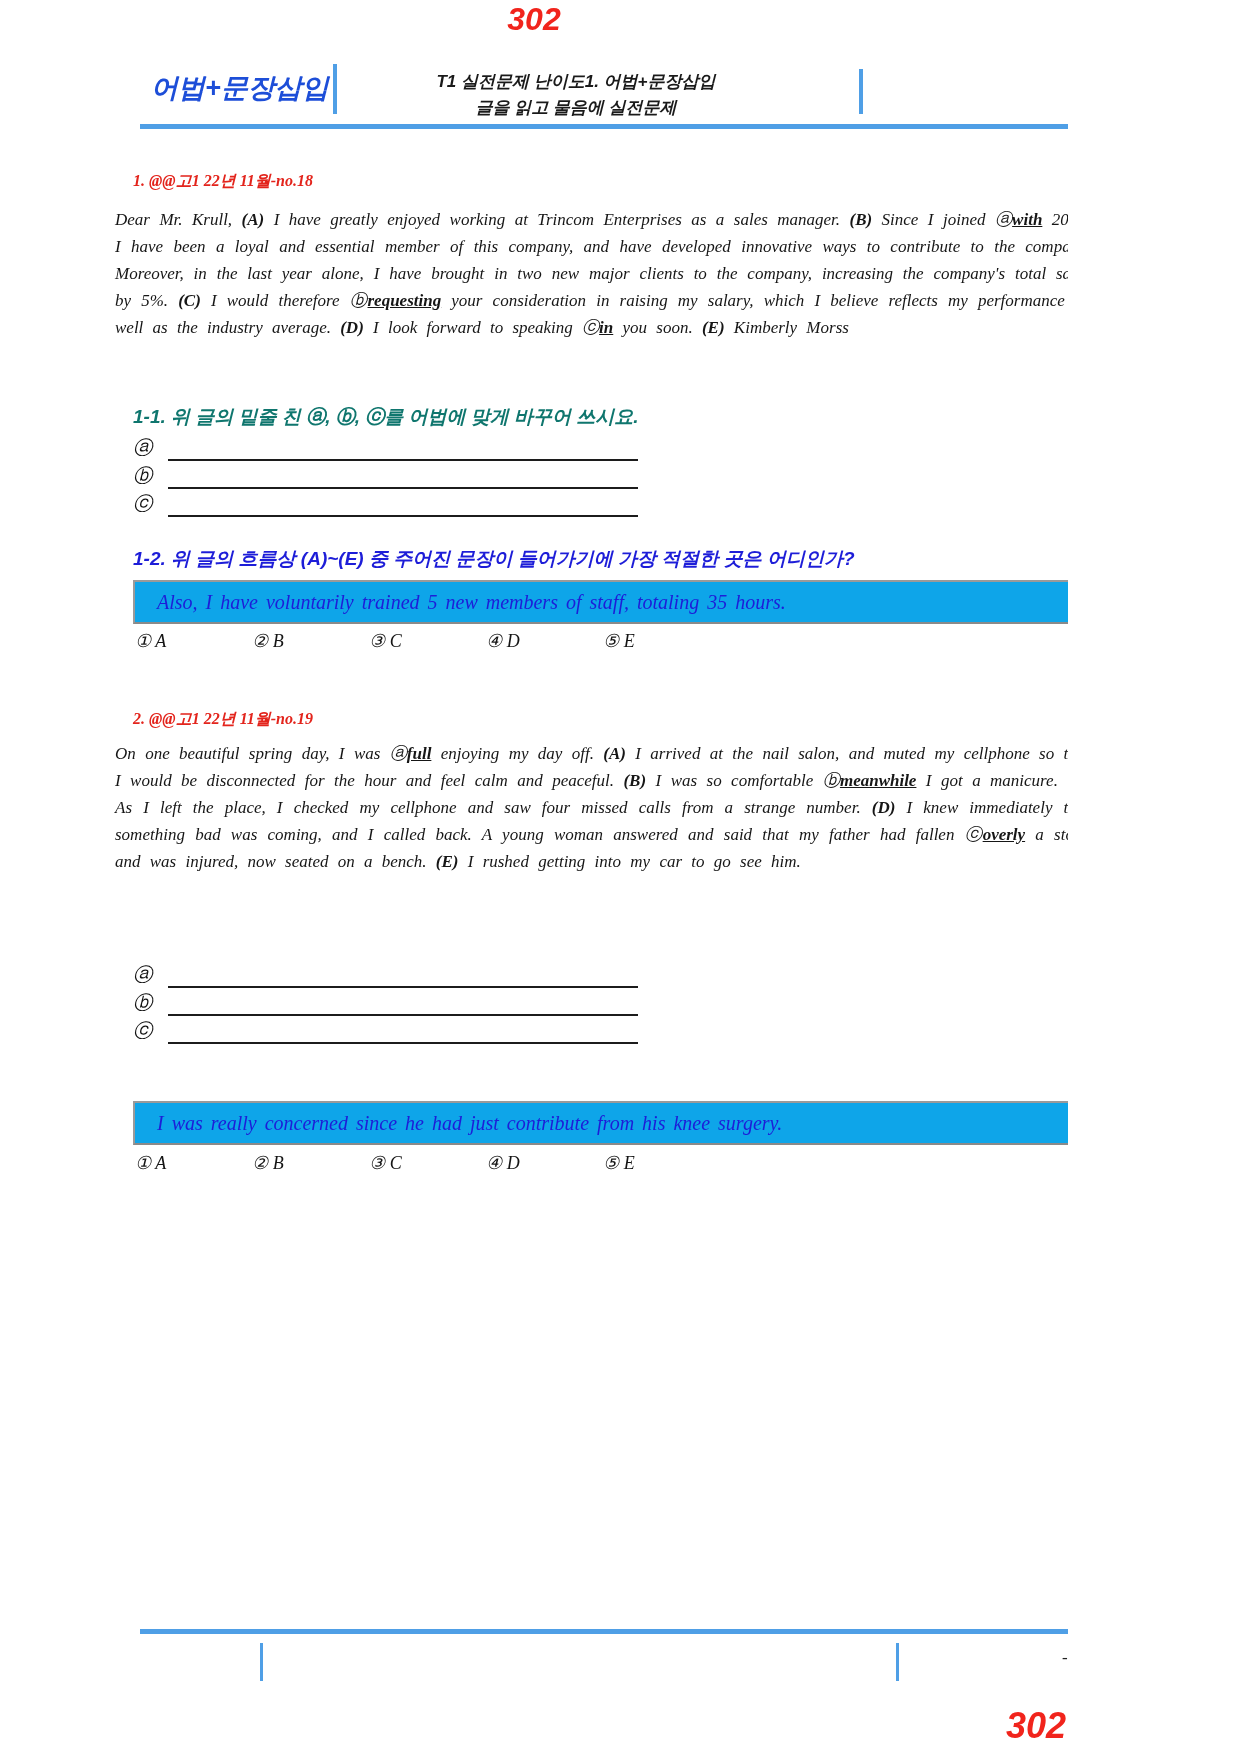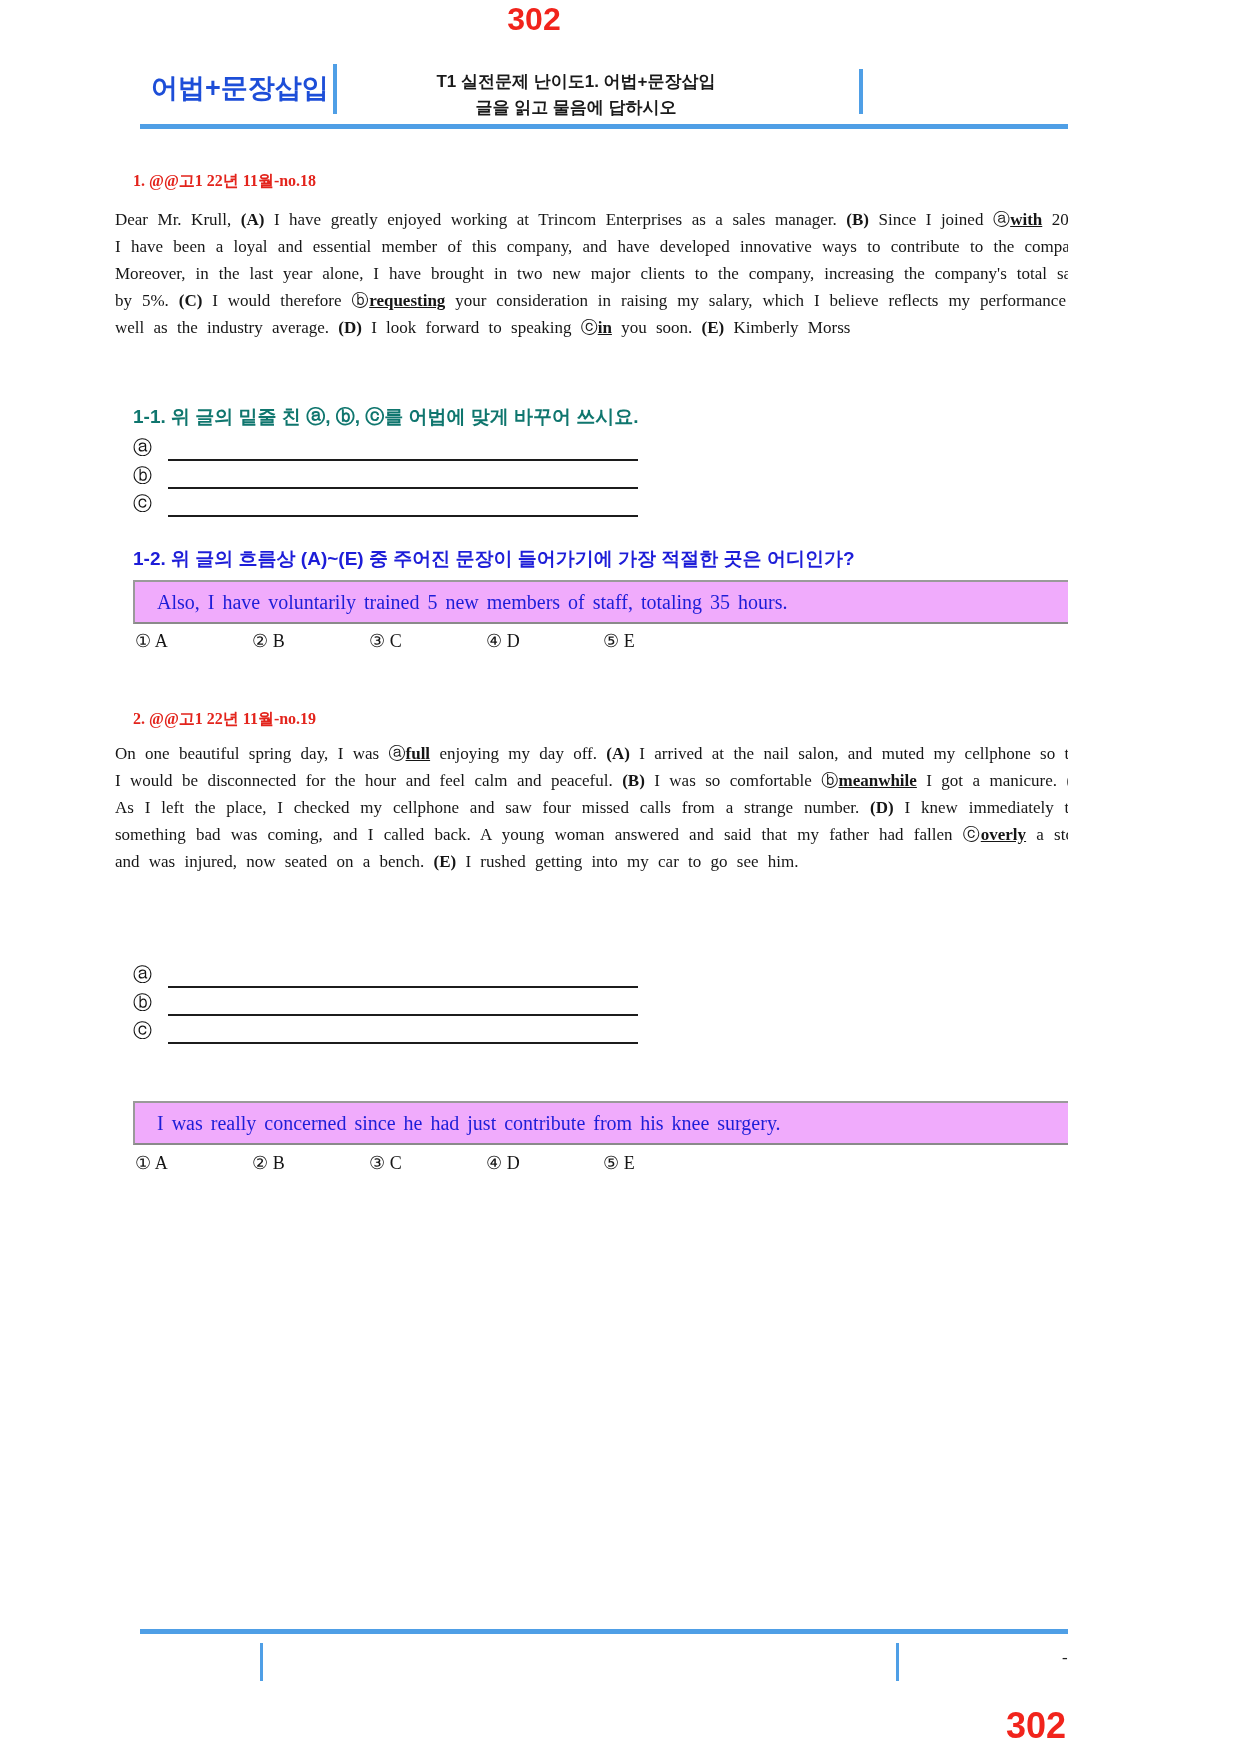--- a/index.html
+++ b/index.html
@@ -1,18 +1,18 @@
 <!DOCTYPE html>
 <html><head>
 <meta charset="utf-8">
 <style>
   html,body{margin:0;padding:0;background:#fff;}
   .page{
     position:relative;width:1068px;height:1754px;background:#ffffff;
-    font-family:"Liberation Serif",serif;color:#111;overflow:hidden;
+    font-family:"Liberation Serif",serif;color:#111;overflow:hidden;font-style:italic;
   }
   
   .page-num-top{
     position:absolute;top:0;left:0;right:0;text-align:center;
     font-family:"Liberation Sans",sans-serif;font-weight:bold;font-size:32px;line-height:38px;
   }
   .page-num-bottom{
     position:absolute;top:1706px;right:2px;
     font-family:"Liberation Sans",sans-serif;font-weight:bold;font-size:36px;line-height:40px;
   }
@@ -54,21 +54,21 @@
   
   .answer-row{position:absolute;left:133px;height:26px;}
   .answer-row .mark{font-size:19px;line-height:26px;vertical-align:bottom;}
   .answer-row .blank{
     display:inline-block;width:470px;height:22px;margin-left:16px;
     border-bottom:2px solid #1c1c1c;vertical-align:bottom;
   }
   
   .sentence-box{
     position:absolute;left:133px;width:973px;height:44px;box-sizing:border-box;
-    border:2px solid #9a9a9a;border-bottom-color:#8a8a8a;background:#f0abfc;
+    border:2px solid #9a9a9a;border-bottom-color:#8a8a8a;background:#0ea5e9;
   }
   .sentence-box .txt{
     display:block;padding-left:22px;font-size:20px;line-height:40px;
     font-family:"Liberation Serif",serif;word-spacing:3px;
   }
   
   .choices{position:absolute;left:135px;font-size:18px;line-height:22px;color:#151515;}
   .choice{display:inline-block;width:117px;}
   .choice:last-child{width:auto;}
   
@@ -82,21 +82,21 @@
 
 <div class="page">
 
   <div class="page-num-top" style="color: rgb(241, 36, 28);">302</div>
 
   <div class="header">
     <div class="h-title">어법+문장삽입</div>
     <div class="h-bar h-bar1" style="background: rgb(79, 159, 230);"></div>
     <div class="h-center">
       <span class="l1">T1 실전문제 난이도1. 어법+문장삽입</span>
-      <span class="l2">글을 읽고 물음에 답하시오</span>
+      <span class="l2">글을 읽고 물음에 실전문제</span>
     </div>
     <div class="h-bar h-bar2" style="background: rgb(79, 159, 230);"></div>
   </div>
 
   <div class="rule rule-top" style="background: rgb(79, 159, 230);"></div>
 
   <div class="q-title" style="top: 168px; color: rgb(227, 36, 28);">1. @@고1 22년 11월-no.18</div>
 
   <div class="passage" style="top:206px;"><span>Dear Mr. Krull, </span><span class="seg-b">(A)</span><span> I have greatly enjoyed working at Trincom Enterprises as a sales manager. </span><span class="seg-b">(B)</span><span> Since I joined </span><span>ⓐ</span><span class="seg-bu">with</span><span> 2015, I have been a loyal and essential member of this company, and have developed innovative ways to contribute to the company. Moreover, in the last year alone, I have brought in two new major clients to the company, increasing the company's total sales by 5%. </span><span class="seg-b">(C)</span><span> I would therefore </span><span>ⓑ</span><span class="seg-bu">requesting</span><span> your consideration in raising my salary, which I believe reflects my performance as well as the industry average. </span><span class="seg-b">(D)</span><span> I look forward to speaking </span><span>ⓒ</span><span class="seg-bu">in</span><span> you soon. </span><span class="seg-b">(E)</span><span> Kimberly Morss</span></div>
 

